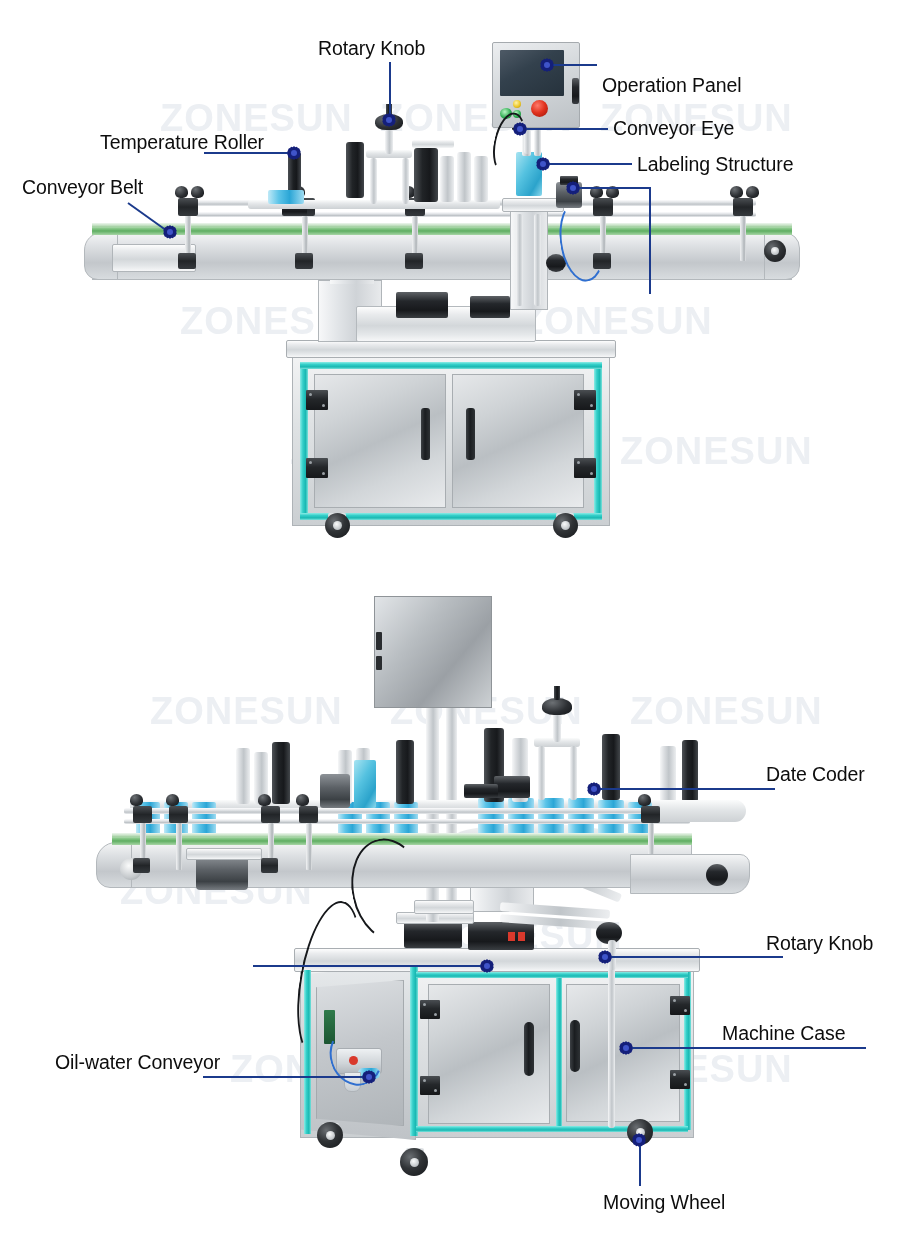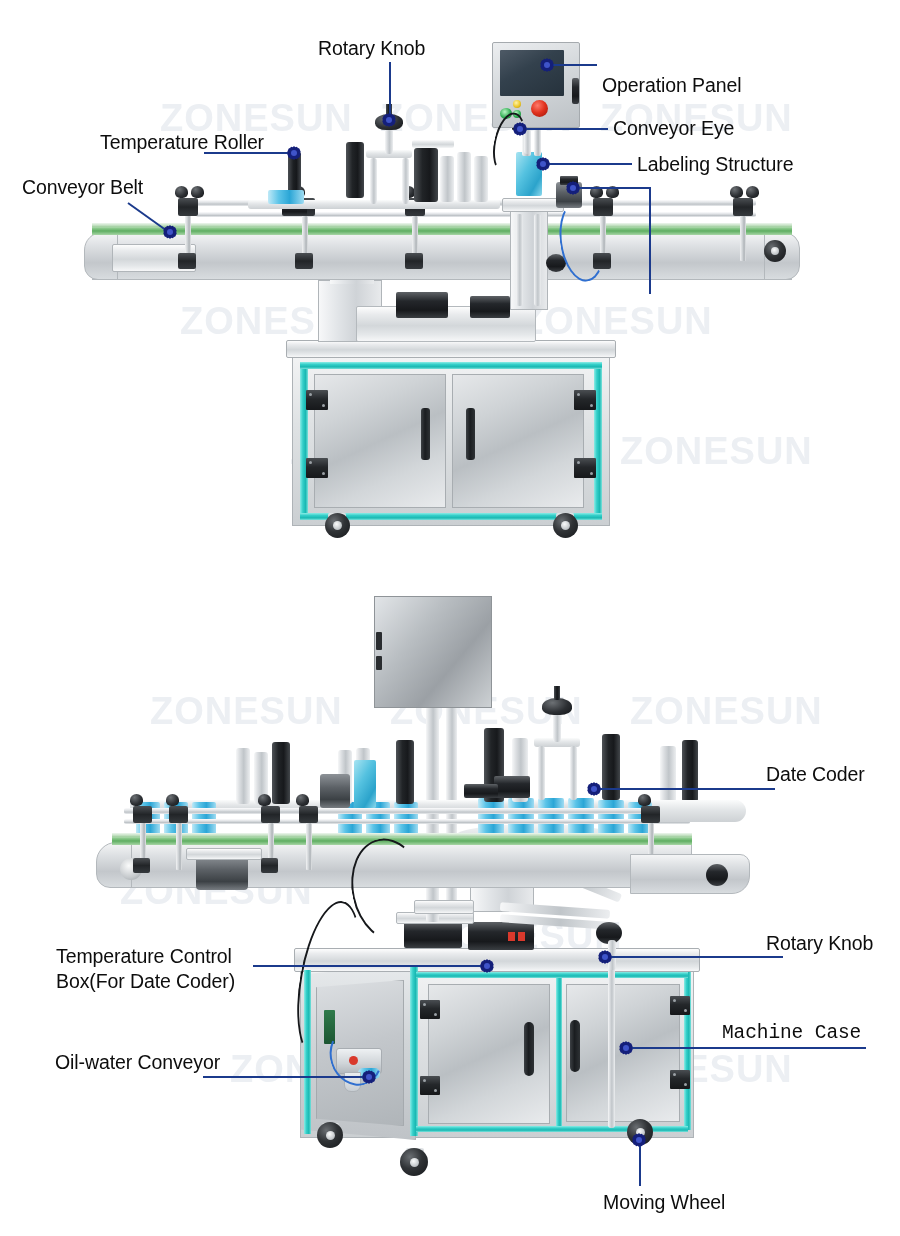--- a/index.html
+++ b/index.html
@@ -584,30 +584,28 @@
     <div class="art cable" style="left:352px;top:268px;width:74px;height:104px;transform:rotate(-12deg);"></div>
     <div class="art cable" style="left:300px;top:330px;width:58px;height:160px;transform:rotate(10deg);"></div>
     <div class="art airline" style="left:330px;top:456px;width:52px;height:60px;transform:rotate(-18deg);"></div>
 
   </div>
 
   <div class="anno" style="left:766px;top:192px;">Date Coder</div>
   <div class="lead h" style="left:594px;top:218px;width:181px;"></div>
   <div class="dot" style="left:594px;top:219px;"></div>
 
-  <div class="anno" style="left:56px;top:374px;">Temperature Control
-Box(For Date Coder)</div>
   <div class="lead h" style="left:253px;top:395px;width:234px;"></div>
   <div class="dot" style="left:487px;top:396px;"></div>
 
   <div class="anno" style="left:766px;top:361px;">Rotary Knob</div>
   <div class="lead h" style="left:605px;top:386px;width:178px;"></div>
   <div class="dot" style="left:605px;top:387px;"></div>
 
-  <div class="anno" style="left:722px;top:451px;font-family:Liberation Mono, monospace;">Machine Case</div>
+  <div class="anno" style="left:722px;top:451px;">Machine Case</div>
   <div class="lead h" style="left:626px;top:477px;width:240px;"></div>
   <div class="dot" style="left:626px;top:478px;"></div>
 
   <div class="anno" style="left:55px;top:480px;">Oil-water Conveyor</div>
   <div class="lead h" style="left:203px;top:506px;width:166px;"></div>
   <div class="dot" style="left:369px;top:507px;"></div>
 
   <div class="anno" style="left:603px;top:620px;">Moving Wheel</div>
   <div class="lead v" style="left:639px;top:572px;height:44px;"></div>
   <div class="dot" style="left:639px;top:570px;"></div>

